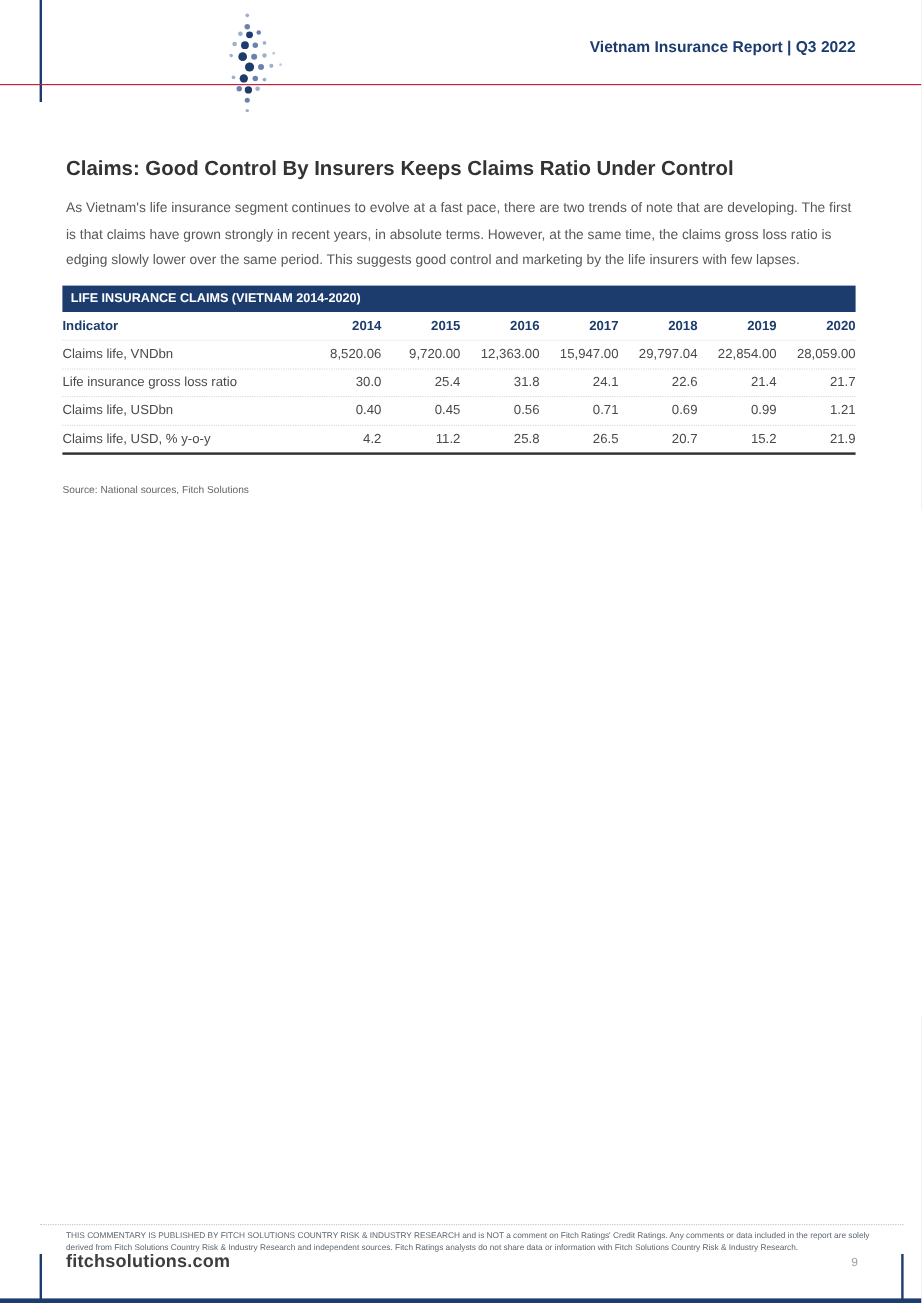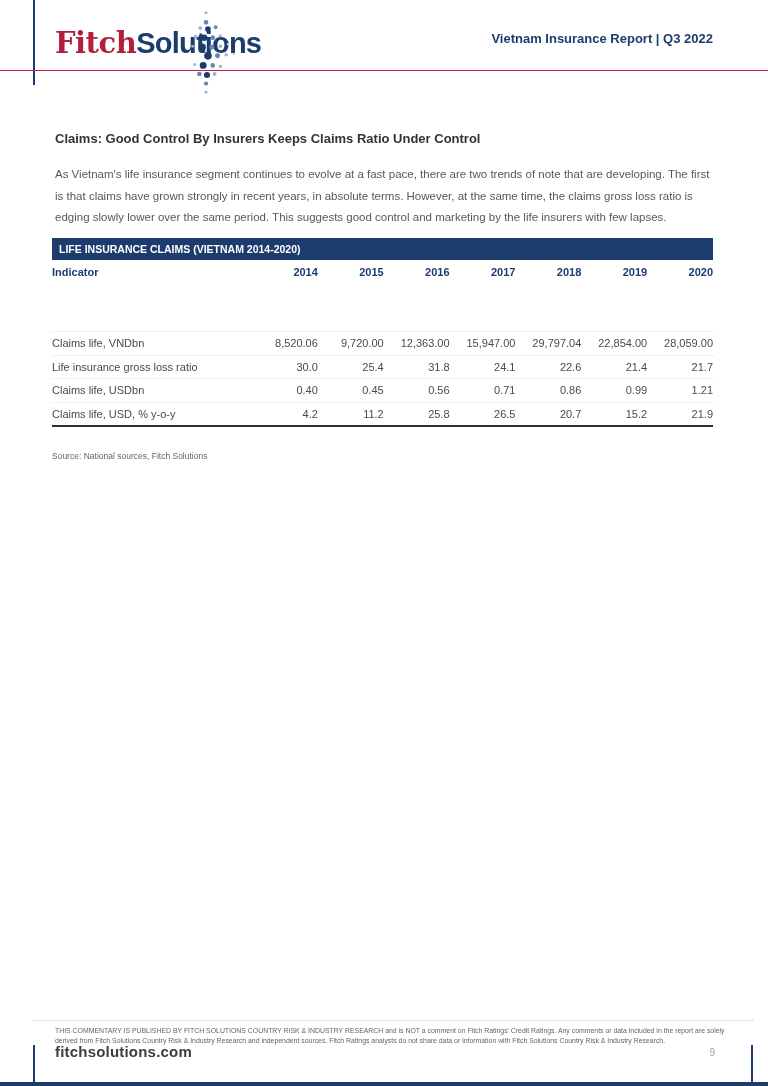--- a/index.html
+++ b/index.html
@@ -17,30 +17,30 @@
   .bottom-strip  { position:absolute; left:0;   top:1082px;  width:768px; height:4px; background:#1d3c6e; }
 
   
   .logo { position:absolute; left:55px; top:28px; white-space:nowrap; font-size:29px; line-height:30px; }
   .logo .fitch { font-family:"DejaVu Serif", serif; font-weight:bold; color:#b01f3c; letter-spacing:-0.5px; }
   .logo .solutions { font-family:"Liberation Sans", sans-serif; font-weight:600; color:#1d3c6e; letter-spacing:-0.8px; }
   .logo-dots { position:absolute; left:176px; top:8px; }
   .report-title { position:absolute; right:55px; top:31px; font-size:13px; font-weight:bold; color:#1d3c6e; }
 
   
-  .article-heading { position:absolute; left:55px; top:131px; width:660px; font-size:13px; font-weight:bold; color:#333333; }
+  .article-heading { position:absolute; left:55px; top:131px; width:660px; font-size:17px; font-weight:bold; color:#333333; }
   .article-para { position:absolute; left:55px; top:164px; width:660px; font-size:11.5px; line-height:21.5px; color:#585858; }
 
   
   .claims-table { position:absolute; left:52px; top:238px; width:661px; }
   .t-titlebar { background:#1d3c6e; color:#ffffff; font-size:10.5px; font-weight:bold; padding:5px 0 5px 7px; }
   .t-row { display:flex; align-items:center; height:23.5px; font-size:11px; color:#4a4a4a; border-top:1px dotted #dcdcdc; }
   .t-head { height:22px; border-top:none; color:#1d3c6e; font-weight:bold; margin-top:1px; }
   .t-body { border-bottom:2px solid #2f2f2f; }
-  .t-body .t-row:first-child { border-top:1px dotted #e4e4e4;margin-top:48px; }
+  .t-body .t-row:first-child { border-top:1px dotted #e4e4e4; }
   .t-label { width:200px; text-align:left; }
   .t-val { flex:1; text-align:right; }
   .t-source { font-size:8.5px; color:#666666; padding-top:3px; font-family:"Liberation Sans", sans-serif;margin-top:21px; }
 
   
   .footer-divider { position:absolute; left:33px; top:1020px; width:720px; border-top:1px dotted #c8c8c8; }
   .disclaimer { position:absolute; left:55px; top:1026px; width:694px; font-size:6.9px; line-height:10px; color:#5c6670; }
   .site-link { position:absolute; left:55px; top:1043px; font-size:15px; font-weight:bold; color:#3d3d3d; letter-spacing:0.2px; text-decoration:none; }
   .page-number { position:absolute; left:660px; top:1047px; width:55px; text-align:right; font-size:10px; color:#9aa0a8; }
 </style>
@@ -48,23 +48,20 @@
 <body>
 
 <div class="page">
 
   <div class="bar-top-left"></div>
   <div class="red-rule"></div>
   <div class="bar-bot-left"></div>
   <div class="bar-bot-right"></div>
   <div class="bottom-strip"></div>
 
-  <div class="logo">
-    <span class="fitch">Fitch</span><span class="solutions">Solutions</span>
-  </div>
   <svg class="logo-dots" width="62" height="88" viewBox="0 0 64 92">
     <circle cx="31" cy="5" r="1.6" fill="#9db0cb"></circle>
     <circle cx="31" cy="15" r="2.4" fill="#6b83ac"></circle>
     <circle cx="25" cy="21" r="2.0" fill="#9db0cb"></circle>
       <circle cx="33" cy="22" r="3.0" fill="#1d3c6e"></circle>
       <circle cx="41" cy="20" r="2.0" fill="#6b83ac"></circle>
     <circle cx="20" cy="30" r="2.0" fill="#9db0cb"></circle>
       <circle cx="29" cy="31" r="3.4" fill="#1d3c6e"></circle>
       <circle cx="38" cy="31" r="2.4" fill="#6b83ac"></circle>
       <circle cx="46" cy="29" r="1.6" fill="#9db0cb"></circle>
@@ -124,21 +121,21 @@
         <div class="t-val">22.6</div>
         <div class="t-val">21.4</div>
         <div class="t-val">21.7</div>
       </div>
       <div class="t-row">
         <div class="t-label">Claims life, USDbn</div>
         <div class="t-val">0.40</div>
         <div class="t-val">0.45</div>
         <div class="t-val">0.56</div>
         <div class="t-val">0.71</div>
-        <div class="t-val">0.86</div>
+        <div class="t-val">0.69</div>
         <div class="t-val">0.99</div>
         <div class="t-val">1.21</div>
       </div>
       <div class="t-row">
         <div class="t-label">Claims life, USD, % y-o-y</div>
         <div class="t-val">4.2</div>
         <div class="t-val">11.2</div>
         <div class="t-val">25.8</div>
         <div class="t-val">26.5</div>
         <div class="t-val">20.7</div>

